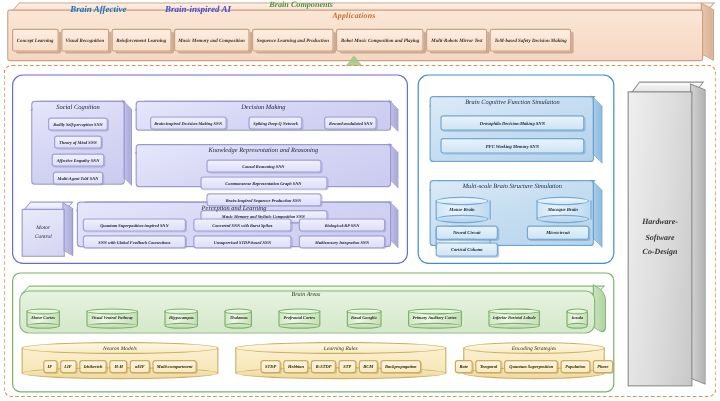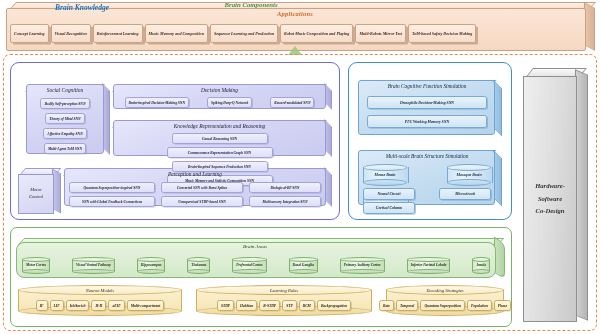--- a/index.html
+++ b/index.html
@@ -280,20 +280,21 @@
       <div class="app-chip">Multi-Robots Mirror Test</div>
       <div class="app-chip">ToM-based Safety Decision Making</div>
     </div>
   </div>
 
   <div class="up-arrow"></div>
 
   <div id="outer-dashed"></div>
 
   <div id="bia-panel"></div>
+  <div id="bia-title">Brain-inspired AI</div>
 
   <div class="grp" style="left:26px;top:84px;width:84px;height:76px;">
     <div class="gtop"></div>
     <div class="gside"></div>
     <div class="gface"></div>
     <div class="grp-label">Social Cognition</div>
     <div class="pills" style="top:14px;flex-direction:column;align-items:center;gap:4px;">
       <div class="pill">Bodily Self-perception SNN</div>
       <div class="pill">Theory of Mind SNN</div>
       <div class="pill">Affective Empathy SNN</div>
@@ -344,21 +345,21 @@
       <div class="pill" style="width:78px">Quantum Superposition-inspired SNN</div>
       <div class="pill" style="width:74px">Converted SNN with Burst Spikes</div>
       <div class="pill" style="width:64px">Biological-BP SNN</div>
       <div class="pill" style="width:78px">SNN with Global Feedback Connections</div>
       <div class="pill" style="width:74px">Unsupervised STDP-based SNN</div>
       <div class="pill" style="width:64px">Multisensory Integration SNN</div>
     </div>
   </div>
 
   <div id="bs-panel"></div>
-  <div id="bs-title">Brain Knowledge</div>
+  <div id="bs-title">Brain Affective</div>
 
   <div class="bgrp" style="left:358px;top:80px;width:144px;height:62px;">
     <div class="gtop"></div>
     <div class="gside"></div>
     <div class="gface"></div>
     <div class="grp-label">Brain Cognitive Function Simulation</div>
     <div class="pills" style="top:16px;flex-direction:column;align-items:center;gap:6px;">
       <div class="bpill" style="width:110px">Drosophila Decision-Making SNN</div>
       <div class="bpill" style="width:110px">PFC Working Memory SNN</div>
     </div>

